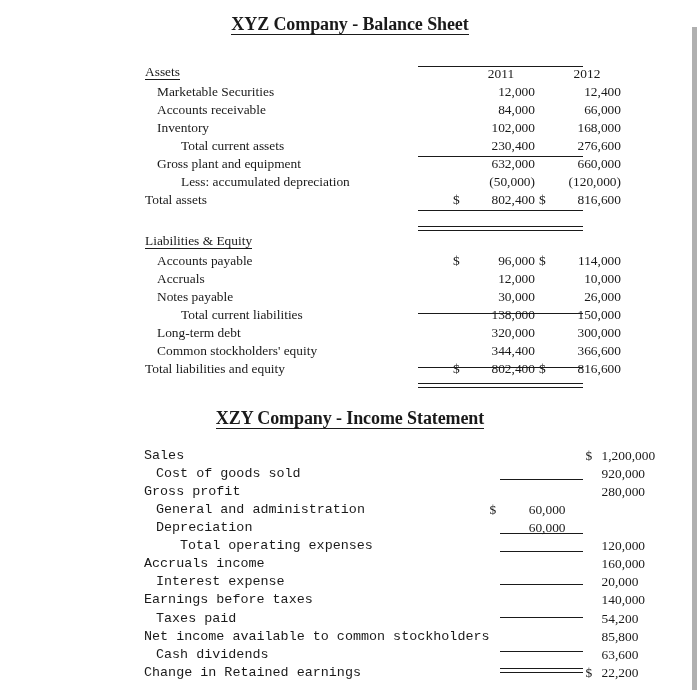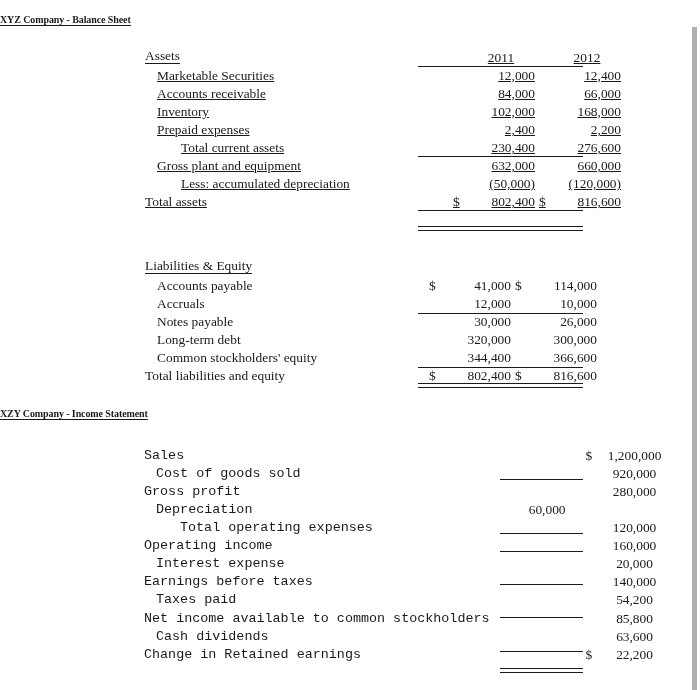--- a/index.html
+++ b/index.html
@@ -38,21 +38,22 @@
     top: 27px;
     width: 5px;
     height: 663px;
     background: #b0b0b0;
   }
 
   
   .stmt-title {
     position: absolute;
     width: 700px;
-    font-size: 10px;
+    text-align: center;
+    font-size: 18px;
     font-weight: bold;
     letter-spacing: -0.1px;
   }
   .stmt-title span {
     border-bottom: 1.5px solid #1a1a1a;
     padding-bottom: 0px;
   }
 
   
   table.fin {
@@ -73,21 +74,21 @@
   .col-cur1  { width: 14px;  text-align: left; }
   .col-num1  { width: 68px;  text-align: right; padding-right: 4px !important; }
   .col-cur2  { width: 14px;  text-align: left; }
   .col-num2  { width: 68px;  text-align: right; padding-right: 1px !important; }
 
   
   .i-col-label { width: 272px; font-family: Liberation Mono, monospace; }
   .i-col-cur1  { width: 14px; text-align: left; }
   .i-col-num1  { width: 62px; text-align: right; padding-right: 20px !important; }
   .i-col-cur2  { width: 16px; text-align: left; }
-  .i-col-num2  { width: 66px; text-align: center; padding-right: 1px !important; }
+  .i-col-num2  { width: 66px; text-align: left; padding-right: 1px !important; }
 
   
   .ind0 { padding-left: 0px !important; }
   .ind1 { padding-left: 12px !important; }
   .ind2 { padding-left: 36px !important; }
 
   .hdr-underline {
     display: inline-block;
     border-bottom: 1px solid #1a1a1a;
     line-height: 1.05;
@@ -110,21 +111,21 @@
 </style>
 </head>
 <body>
 
 <div class="page">
 
   <div class="stmt-title" style="top:14px;">
     <span>XYZ Company - Balance Sheet</span>
   </div>
 
-  <table class="fin" id="bs-assets" style="left:145px; top:46px;text-decoration:underline;">
+  <table class="fin" id="bs-assets" style="left:145px; top:62px;">
     <tbody id="bs-assets-body">
         <tr>
           <td class="col-label ind0"><span class="hdr-underline">Assets</span></td>
           <td class="col-cur1"></td>
           <td class="col-num1 yr">2011</td>
           <td class="col-cur2"></td>
           <td class="col-num2 yr2">2012</td>
         </tr>
         <tr>
           <td class="col-label ind1">Marketable Securities</td>
@@ -139,27 +140,20 @@
           <td class="col-num1">84,000</td>
           <td class="col-cur2"></td>
           <td class="col-num2">66,000</td>
         </tr>
         <tr>
           <td class="col-label ind1">Inventory</td>
           <td class="col-cur1"></td>
           <td class="col-num1">102,000</td>
           <td class="col-cur2"></td>
           <td class="col-num2">168,000</td>
-        </tr>
-        <tr>
-          <td class="col-label ind1">Prepaid expenses</td>
-          <td class="col-cur1"></td>
-          <td class="col-num1">2,400</td>
-          <td class="col-cur2"></td>
-          <td class="col-num2">2,200</td>
         </tr>
         <tr>
           <td class="col-label ind2">Total current assets</td>
           <td class="col-cur1"></td>
           <td class="col-num1">230,400</td>
           <td class="col-cur2"></td>
           <td class="col-num2">276,600</td>
         </tr>
         <tr>
           <td class="col-label ind1">Gross plant and equipment</td>
@@ -178,49 +172,56 @@
         <tr>
           <td class="col-label ind0">Total assets</td>
           <td class="col-cur1">$</td>
           <td class="col-num1">802,400</td>
           <td class="col-cur2">$</td>
           <td class="col-num2">816,600</td>
         </tr>
       </tbody>
   </table>
 
-  <table class="fin" id="bs-liab" style="left:145px; top:256px;">
+  <table class="fin" id="bs-liab" style="left:145px; top:231px;">
     <tbody id="bs-liab-body">
         <tr>
           <td class="col-label ind0"><span class="hdr-underline">Liabilities &amp; Equity</span></td>
           <td class="col-cur1"></td>
           <td class="col-num1"></td>
           <td class="col-cur2"></td>
           <td class="col-num2"></td>
         </tr>
         <tr>
           <td class="col-label ind1">Accounts payable</td>
           <td class="col-cur1">$</td>
-          <td class="col-num1">41,000</td>
+          <td class="col-num1">96,000</td>
           <td class="col-cur2">$</td>
           <td class="col-num2">114,000</td>
         </tr>
         <tr>
           <td class="col-label ind1">Accruals</td>
           <td class="col-cur1"></td>
           <td class="col-num1">12,000</td>
           <td class="col-cur2"></td>
           <td class="col-num2">10,000</td>
         </tr>
         <tr>
           <td class="col-label ind1">Notes payable</td>
           <td class="col-cur1"></td>
           <td class="col-num1">30,000</td>
           <td class="col-cur2"></td>
           <td class="col-num2">26,000</td>
+        </tr>
+        <tr>
+          <td class="col-label ind2">Total current liabilities</td>
+          <td class="col-cur1"></td>
+          <td class="col-num1">138,000</td>
+          <td class="col-cur2"></td>
+          <td class="col-num2">150,000</td>
         </tr>
         <tr>
           <td class="col-label ind1">Long-term debt</td>
           <td class="col-cur1"></td>
           <td class="col-num1">320,000</td>
           <td class="col-cur2"></td>
           <td class="col-num2">300,000</td>
         </tr>
         <tr>
           <td class="col-label ind1">Common stockholders' equity</td>
@@ -260,35 +261,42 @@
           <td class="i-col-num2">920,000</td>
         </tr>
         <tr>
           <td class="i-col-label ind0">Gross profit</td>
           <td class="i-col-cur1"></td>
           <td class="i-col-num1"></td>
           <td class="i-col-cur2"></td>
           <td class="i-col-num2">280,000</td>
         </tr>
         <tr>
+          <td class="i-col-label ind1">General and administration</td>
+          <td class="i-col-cur1">$</td>
+          <td class="i-col-num1">60,000</td>
+          <td class="i-col-cur2"></td>
+          <td class="i-col-num2"></td>
+        </tr>
+        <tr>
           <td class="i-col-label ind1">Depreciation</td>
           <td class="i-col-cur1"></td>
           <td class="i-col-num1">60,000</td>
           <td class="i-col-cur2"></td>
           <td class="i-col-num2"></td>
         </tr>
         <tr>
           <td class="i-col-label ind2">Total operating expenses</td>
           <td class="i-col-cur1"></td>
           <td class="i-col-num1"></td>
           <td class="i-col-cur2"></td>
           <td class="i-col-num2">120,000</td>
         </tr>
         <tr>
-          <td class="i-col-label ind0">Operating income</td>
+          <td class="i-col-label ind0">Accruals income</td>
           <td class="i-col-cur1"></td>
           <td class="i-col-num1"></td>
           <td class="i-col-cur2"></td>
           <td class="i-col-num2">160,000</td>
         </tr>
         <tr>
           <td class="i-col-label ind1">Interest expense</td>
           <td class="i-col-cur1"></td>
           <td class="i-col-num1"></td>
           <td class="i-col-cur2"></td>

